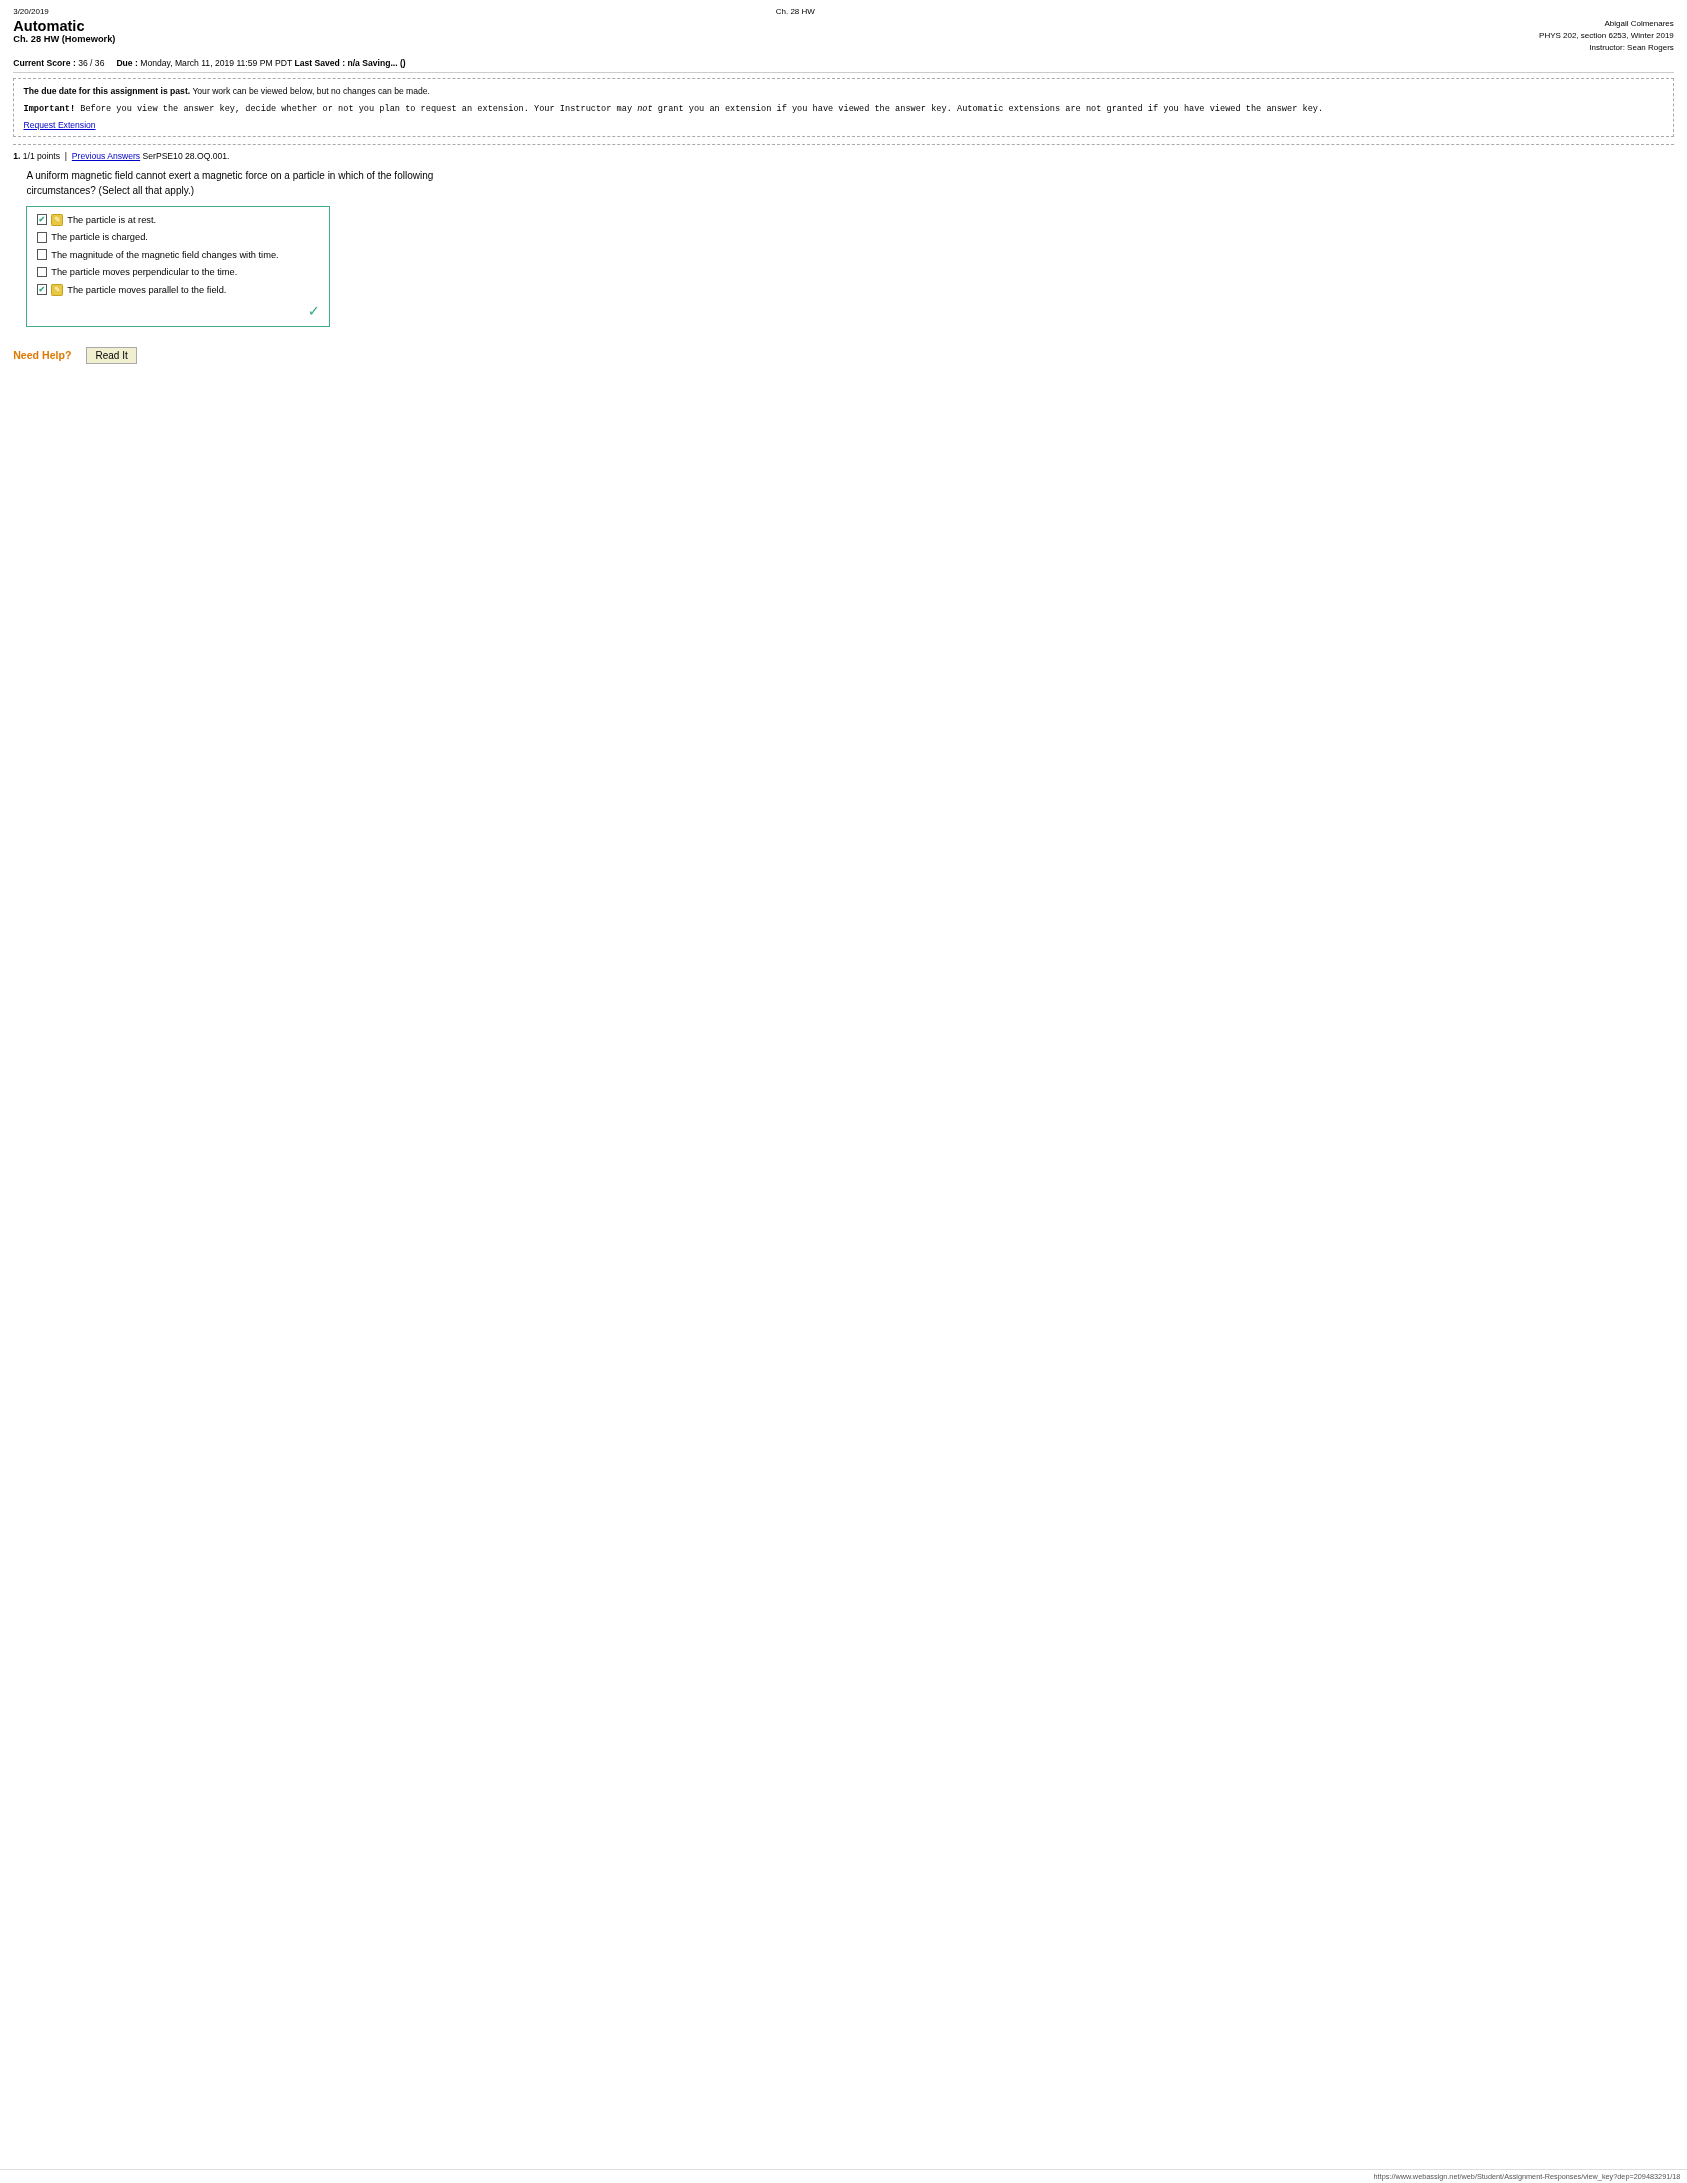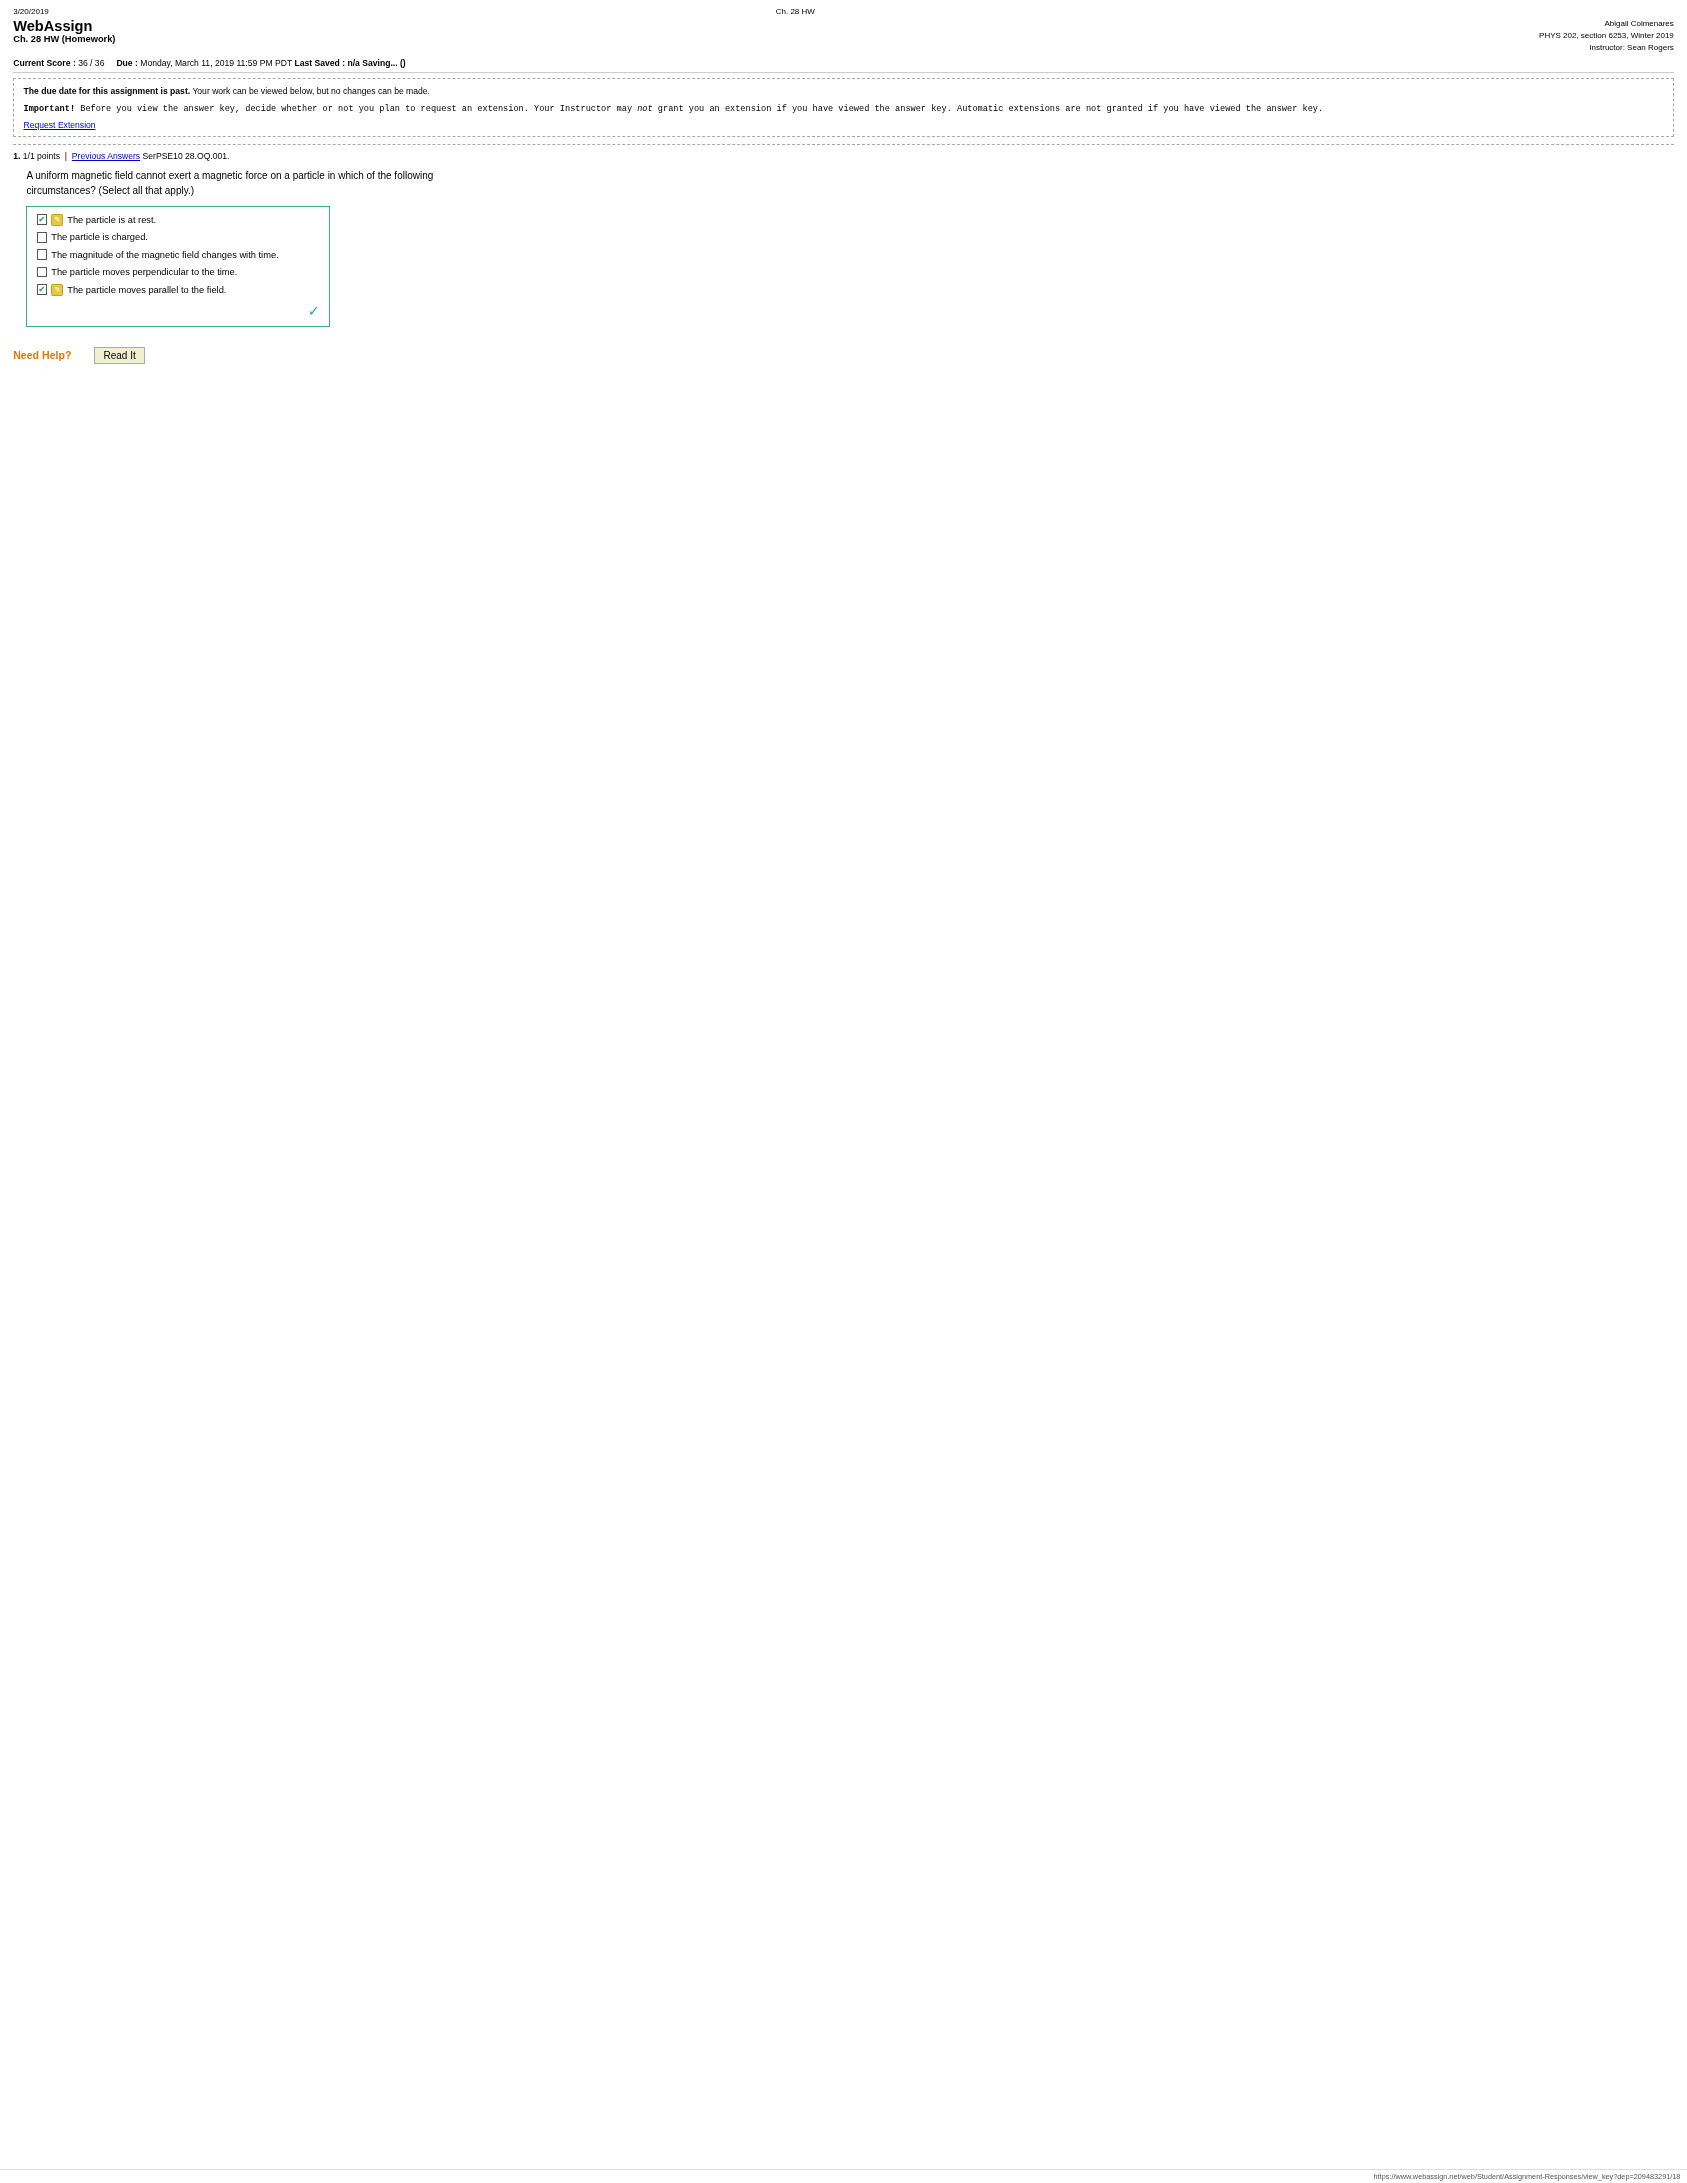--- a/index.html
+++ b/index.html
@@ -159,21 +159,21 @@
       font-size: 14.6px;
       color: #3a7;
       margin-top: 4px;
     }
 
     
     .need-help {
       margin-top: 20px;
       display: flex;
       align-items: center;
-      gap: 23px;
+      gap: 15px;
     }
     .need-help-label {
       color: #e07700;
       font-size: 10.6px;
       font-weight: bold;
     }
     .read-it-btn {
       border: 0.7px solid #aaa;
       background: #f0f0d0;
       padding: 2px 8px;
@@ -201,21 +201,21 @@
 <body>
 
 <div class="top-bar">
   <span>3/20/2019</span>
   <span>Ch. 28 HW</span>
   <span style="min-width:132px;"></span>
 </div>
 
 <div class="app-header">
   <div class="app-title-block">
-    <div class="app-name">WebAssign</div>
+    <div class="app-name">Automatic</div>
     <div class="assignment-name">Ch. 28 HW (Homework)</div>
   </div>
   <div class="user-info">
     <div>Abigail Colmenares</div>
     <div>PHYS 202, section 6253, Winter 2019</div>
     <div>Instructor: Sean Rogers</div>
   </div>
 </div>
 
 <div class="score-bar">

